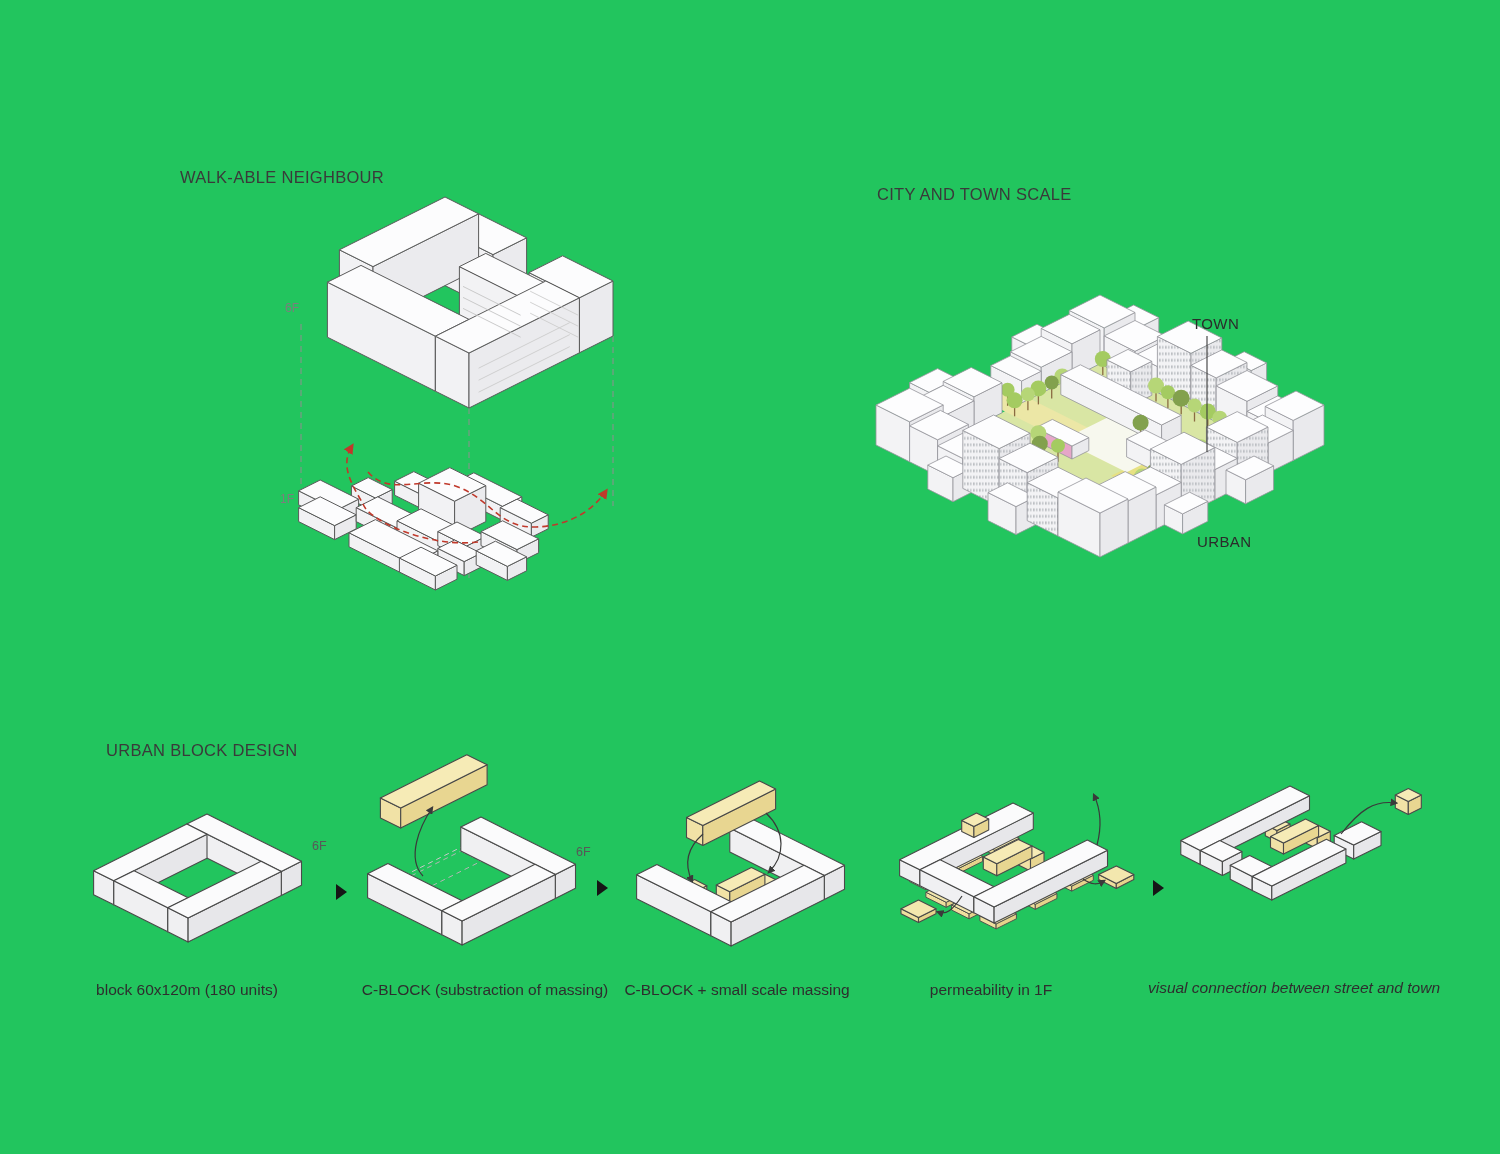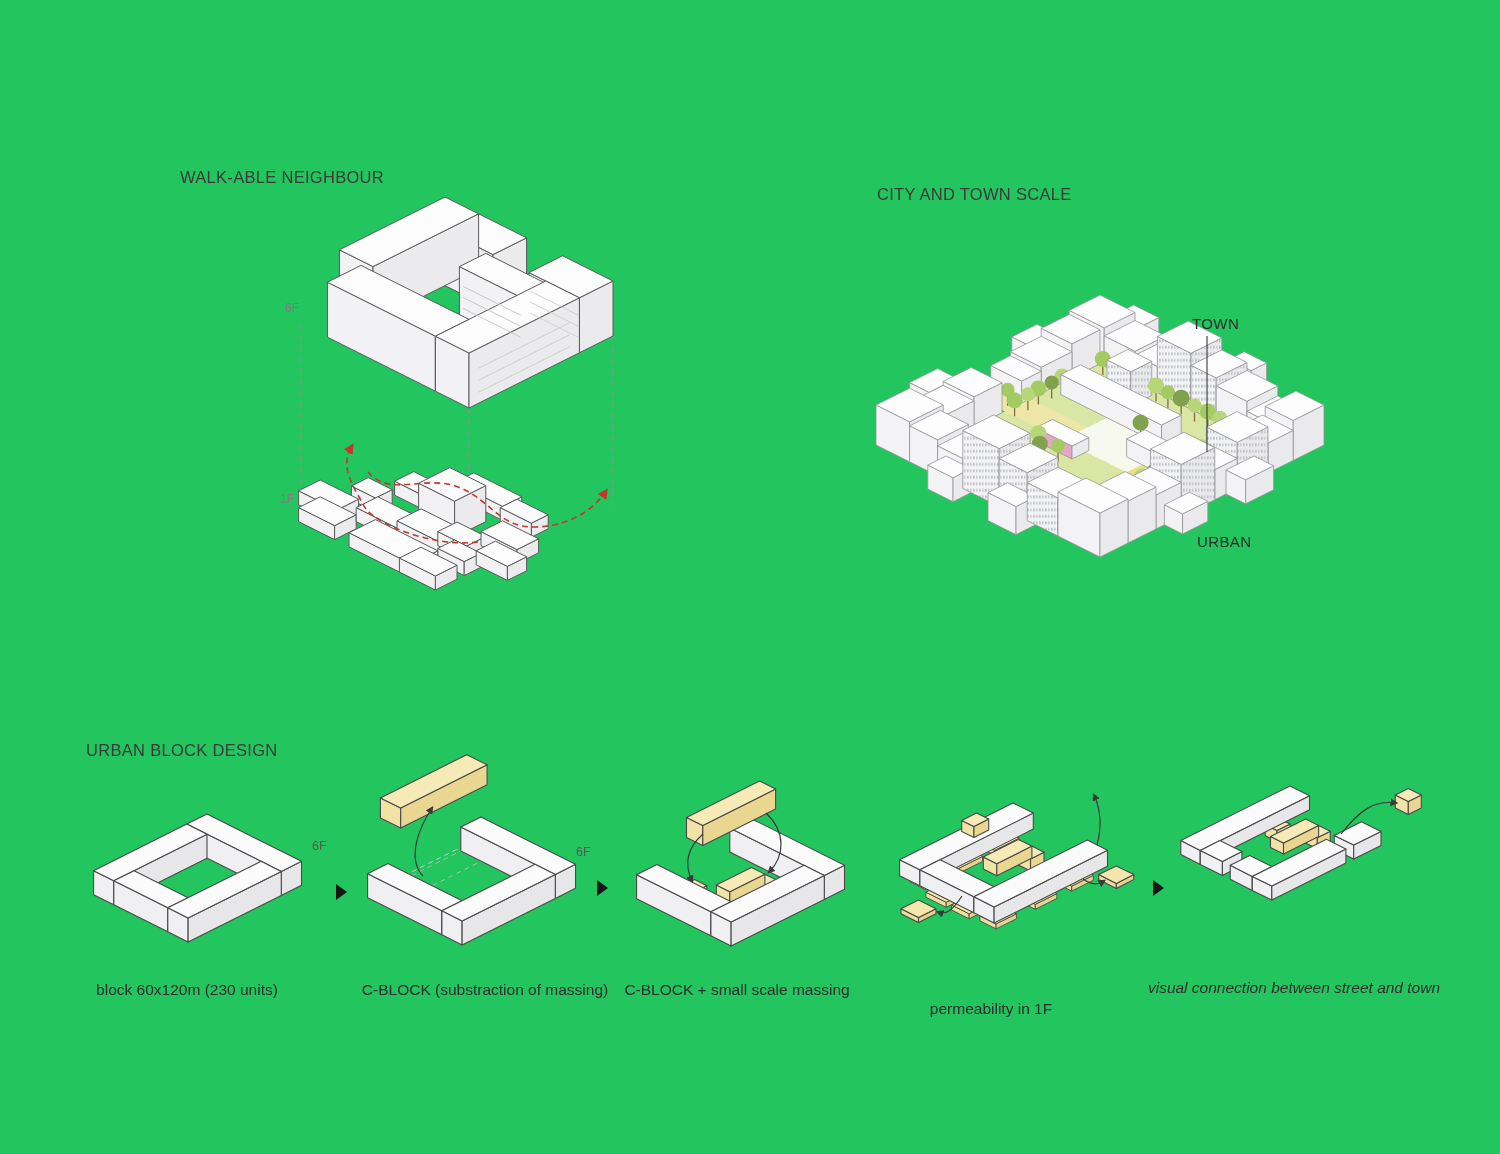--- a/index.html
+++ b/index.html
@@ -15,21 +15,21 @@
   .floorLabelD{font-size:12.5px;fill:#585858;font-family:"Liberation Sans",sans-serif;}
   .townLine{stroke:#3a3a3a;stroke-width:1.1;}
 </style>
 </head>
 <body>
 
 <div class="stage">
 
   <div class="sec-title" style="left:180px;top:168px;">WALK-ABLE NEIGHBOUR</div>
   <div class="sec-title" style="left:877px;top:168px;margin-top:17px;">CITY AND TOWN SCALE</div>
-  <div class="sec-title" style="left:86px;top:741px;">URBAN BLOCK DESIGN</div>
+  <div class="sec-title" style="left:106px;top:741px;">URBAN BLOCK DESIGN</div>
 
   <svg id="svg-walk" style="left:255px;top:192px;" width="390" height="410" viewBox="255 192 390 410">
     <g>
         <line x1="301" y1="324" x2="301" y2="494" stroke="#8f8f8f" stroke-width="1" stroke-dasharray="6 5"></line>
         <line x1="469" y1="408" x2="469" y2="578" stroke="#8f8f8f" stroke-width="1" stroke-dasharray="6 5"></line>
         <line x1="613" y1="336" x2="613" y2="506" stroke="#8f8f8f" stroke-width="1" stroke-dasharray="6 5"></line>
         <polygon points="351.4,486.0 375.4,498.0 375.4,512.0 351.4,500.0" fill="#f2f2f4" stroke="#5a5a5a" stroke-width="1" stroke-linejoin="round"></polygon>
         <polygon points="392.2,489.6 375.4,498.0 375.4,512.0 392.2,503.6" fill="#ebebee" stroke="#5a5a5a" stroke-width="1" stroke-linejoin="round"></polygon>
         <polygon points="368.2,477.6 392.2,489.6 375.4,498.0 351.4,486.0" fill="#fcfcfd" stroke="#5a5a5a" stroke-width="1" stroke-linejoin="round"></polygon>
         <polygon points="394.6,481.2 437.8,502.8 437.8,516.8 394.6,495.2" fill="#f2f2f4" stroke="#5a5a5a" stroke-width="1" stroke-linejoin="round"></polygon>
@@ -502,18 +502,18 @@
         <marker id="mb5" viewBox="0 0 10 10" refX="7" refY="5" markerWidth="6.5" markerHeight="6.5" orient="auto-start-reverse">
           <path d="M0,0 L10,5 L0,10 z" fill="#3a3a3a"></path>
         </marker>
       </defs>
     </svg>
 
   <div class="stepArrow" style="left:336px;top:884px;"></div>
   <div class="stepArrow" style="left:597px;top:880px;"></div>
   <div class="stepArrow" style="left:1153px;top:880px;"></div>
 
-  <div class="cap" style="left:57px;width:260px;">block 60x120m (230 units)</div>
+  <div class="cap" style="left:57px;width:260px;">block 60x120m (180 units)</div>
   <div class="cap" style="left:355px;width:260px;">C-BLOCK (substraction of massing)</div>
   <div class="cap" style="left:607px;width:260px;">C-BLOCK + small scale massing</div>
-  <div class="cap" style="left:861px;width:260px;margin-top:19px;">permeability in 1F</div>
+  <div class="cap" style="left:861px;width:260px;">permeability in 1F</div>
   <div class="cap" style="left:1134px;width:320px;top:979px;font-style:italic;">visual connection between street and  town</div>
 </div>
 
 </body></html>

